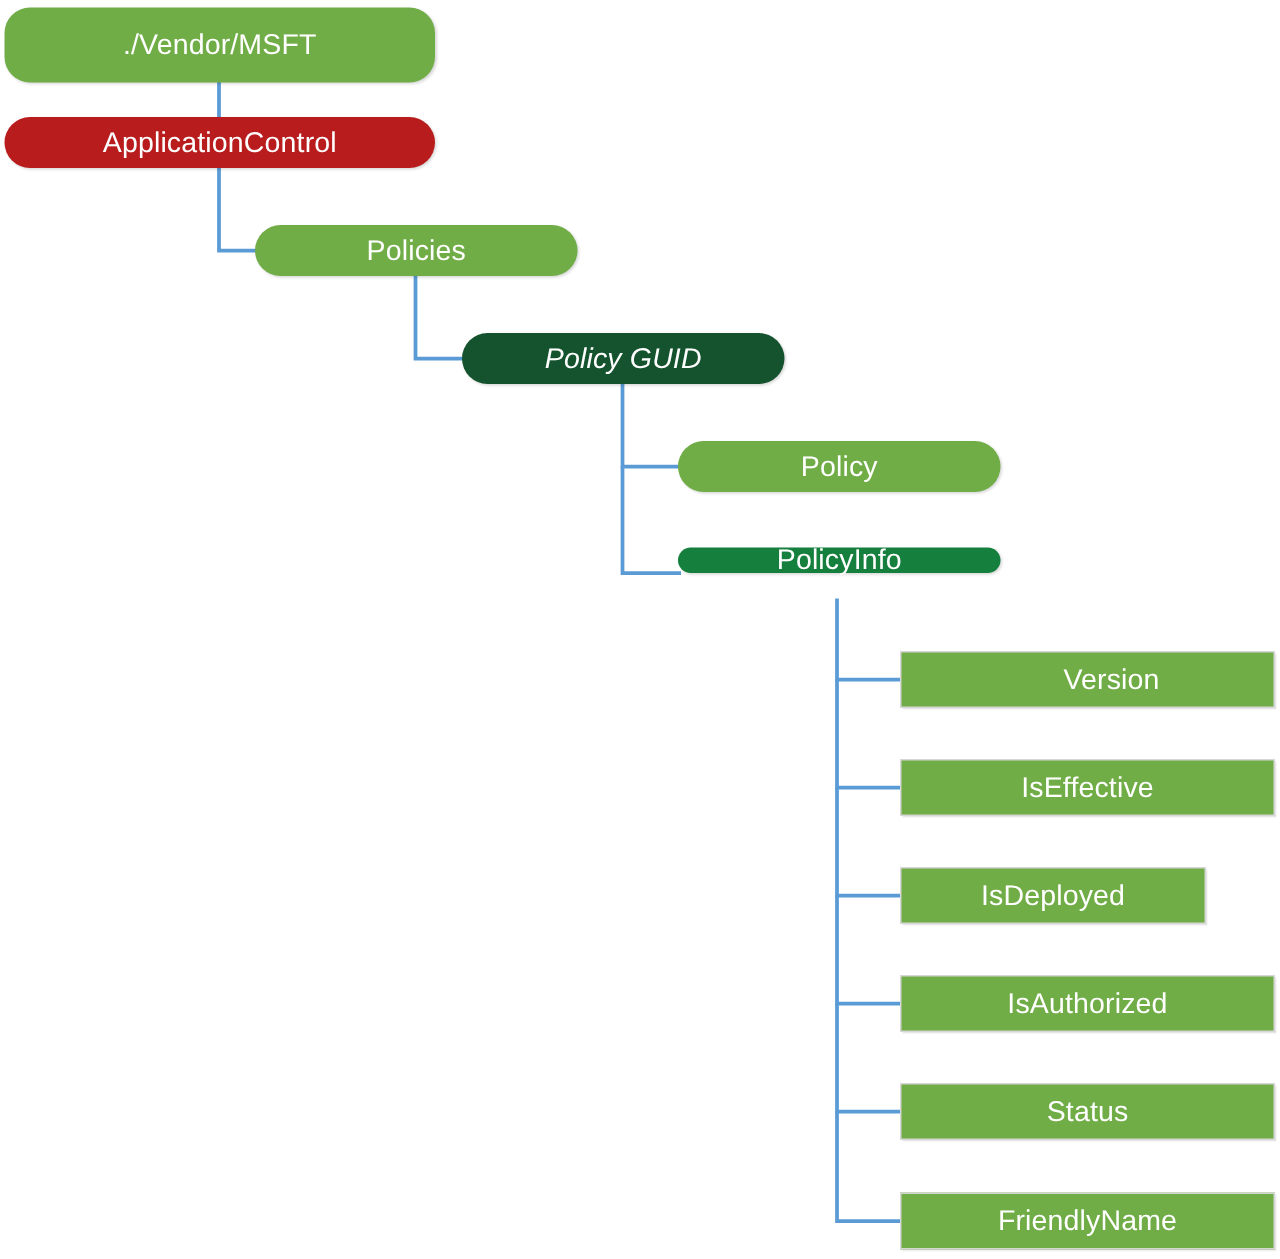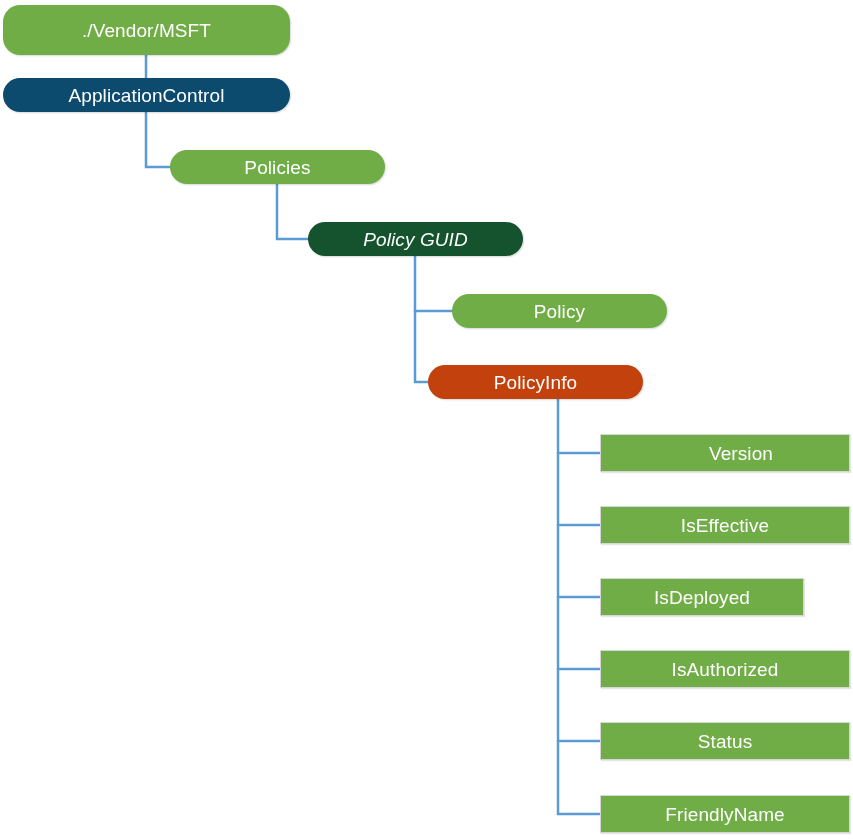--- a/index.html
+++ b/index.html
@@ -65,33 +65,33 @@
       <path d="M558,525 L558,597 L600,597" fill="none" stroke="#5B9BD5" stroke-width="2.5" stroke-linecap="butt" stroke-linejoin="miter"></path>
       <path d="M558,597 L558,669 L600,669" fill="none" stroke="#5B9BD5" stroke-width="2.5" stroke-linecap="butt" stroke-linejoin="miter"></path>
       <path d="M558,669 L558,741 L600,741" fill="none" stroke="#5B9BD5" stroke-width="2.5" stroke-linecap="butt" stroke-linejoin="miter"></path>
       <path d="M558,741 L558,814 L600,814" fill="none" stroke="#5B9BD5" stroke-width="2.5" stroke-linecap="butt" stroke-linejoin="miter"></path>
     </svg>
 
   <div id="node-layer">
       <div class="node rounded" style="left: 3px; top: 5px; width: 287px; height: 50px; background: rgb(112, 173, 71); color: rgb(255, 255, 255);">
         <span>./Vendor/MSFT</span>
       </div>
-      <div class="node rounded" style="left: 3px; top: 78px; width: 287px; height: 34px; background: #0c4a6e; color: rgb(255, 255, 255);">
+      <div class="node rounded" style="left: 3px; top: 78px; width: 287px; height: 34px; background: #b91c1c; color: rgb(255, 255, 255);">
         <span>ApplicationControl</span>
       </div>
       <div class="node rounded" style="left: 170px; top: 150px; width: 215px; height: 34px; background: rgb(112, 173, 71); color: rgb(255, 255, 255);">
         <span>Policies</span>
       </div>
       <div class="node rounded italic" style="left: 308px; top: 222px; width: 215px; height: 34px; background: #14532d; color: rgb(255, 255, 255);">
         <span>Policy GUID</span>
       </div>
       <div class="node rounded" style="left: 452px; top: 294px; width: 215px; height: 34px; background: rgb(112, 173, 71); color: rgb(255, 255, 255);">
         <span>Policy</span>
       </div>
-      <div class="node rounded" style="left: 428px; top: 365px; width: 215px; height: 34px; background: #c2410c; color: rgb(255, 255, 255);">
+      <div class="node rounded" style="left: 452px; top: 365px; width: 215px; height: 17px; background: #15803d; color: rgb(255, 255, 255);">
         <span>PolicyInfo</span>
       </div>
       <div class="node rect" style="left: 600px; top: 434px; width: 250px; height: 38px; background: rgb(112, 173, 71); color: rgb(255, 255, 255); padding-left: 32px;">
         <span>Version</span>
       </div>
       <div class="node rect" style="left: 600px; top: 506px; width: 250px; height: 38px; background: rgb(112, 173, 71); color: rgb(255, 255, 255);">
         <span>IsEffective</span>
       </div>
       <div class="node rect" style="left: 600px; top: 578px; width: 204px; height: 38px; background: rgb(112, 173, 71); color: rgb(255, 255, 255);">
         <span>IsDeployed</span>

